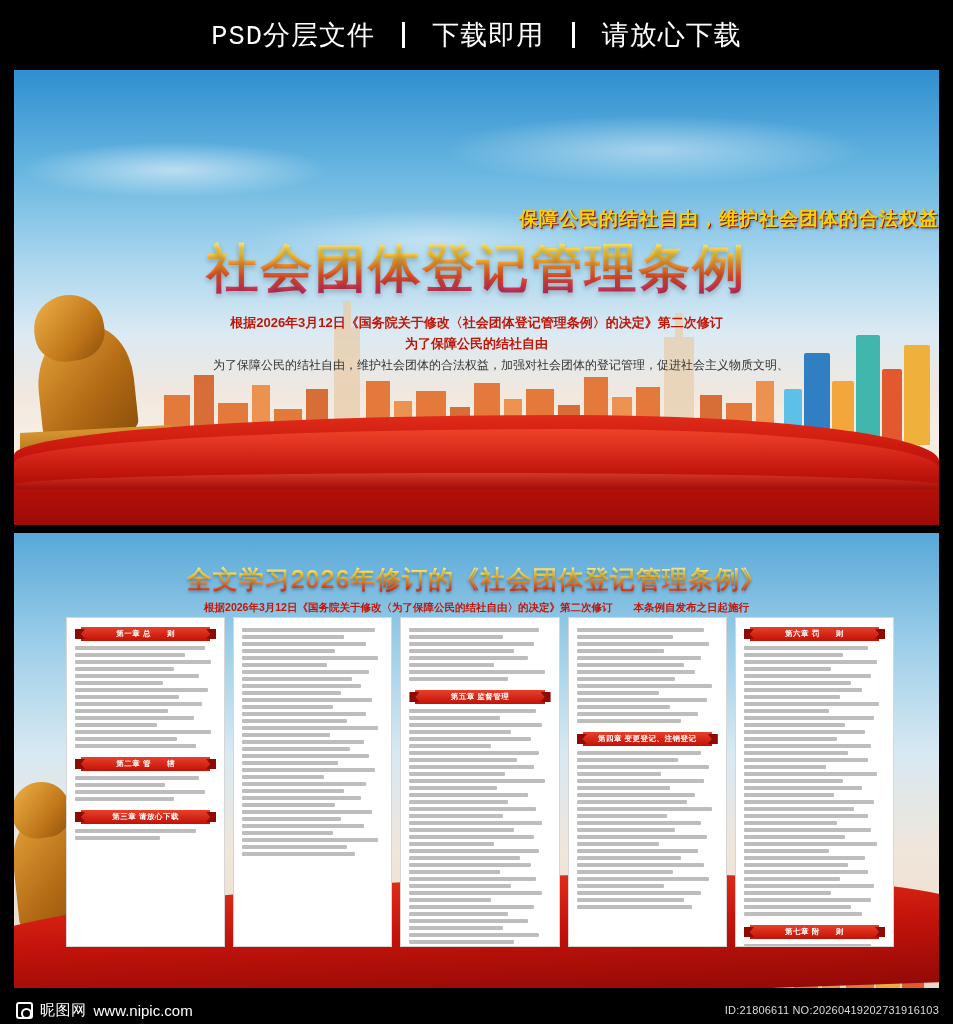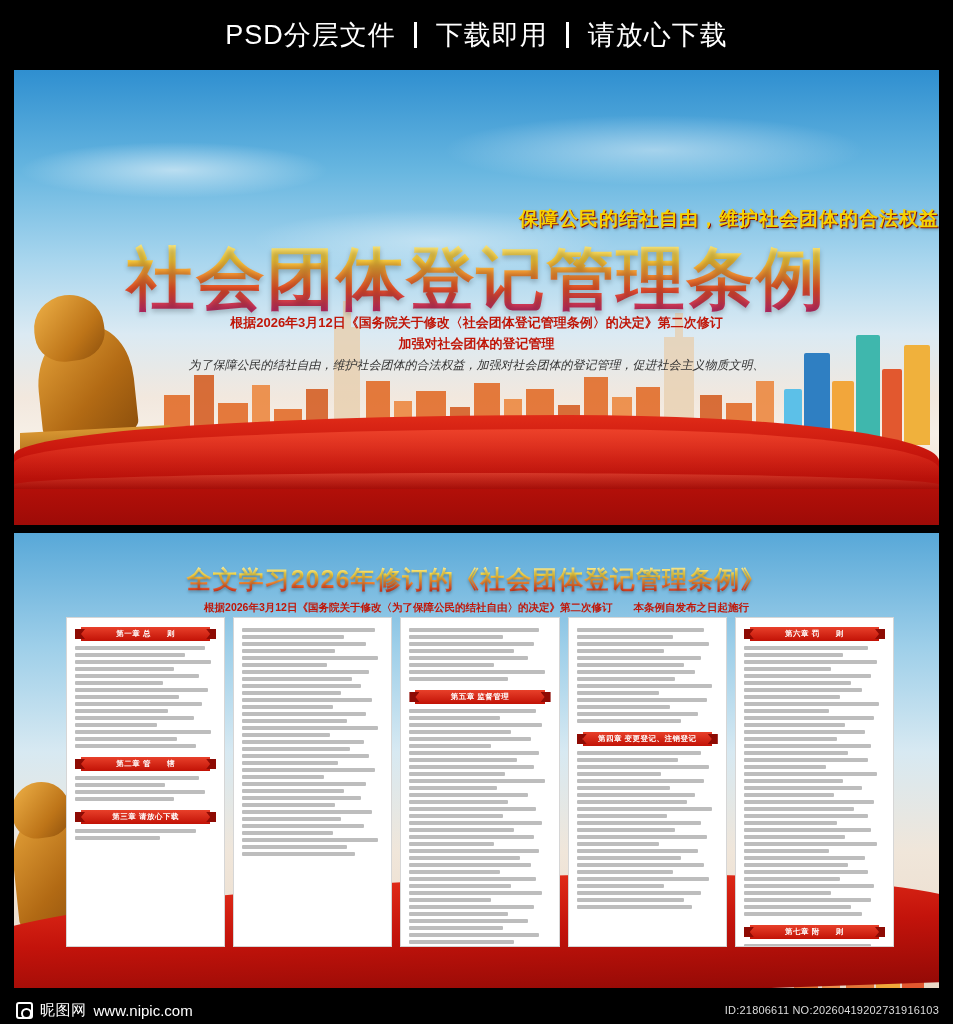--- a/index.html
+++ b/index.html
@@ -11,21 +11,21 @@
   }
   .page { position: relative; width: 953px; height: 1024px; background: #000; }
 
   
   .topbar {
     position: absolute; top: 0; left: 0; width: 953px; height: 70px;
     background: #000; display: flex; align-items: center; justify-content: center;
   }
   .topbar-text {
     color: #ffffff; font-size: 27px; letter-spacing: 1px;
-    font-family: Liberation Sans, sans-serif; white-space: nowrap;
+    font-family: Liberation Mono, monospace; white-space: nowrap;
   }
   .topbar .sep { display: inline-block; width: 3px; height: 26px; background: #fff;
     margin: 0 10px; vertical-align: -4px; }
 
   
   .poster {
     position: absolute; left: 14px; top: 70px; width: 925px; height: 455px;
     overflow: hidden;
     background: linear-gradient(to bottom, #2f8fd0 0%, #67b6e0 22%, #a9d6ee 42%, #dbeaf3 58%, #f2e8de 72%, #f6efe6 80%, #f4e7da 88%, #e9d9c9 100%);
   }
@@ -97,33 +97,33 @@
   }
 
   .poster-inner { position: absolute; left: 0; top: 0; width: 925px; height: 455px; }
   .subtitle-top {
     position: absolute; top: 136px; left: 0; width: 925px; text-align: right;
     color: #f7d100; font-size: 19px; font-weight: bold; letter-spacing: 1px;
     text-shadow: 1px 1px 0 #8a1006, 2px 2px 3px rgba(0,0,0,.35);
   }
   .maintitle {
     position: absolute; top: 166px; left: 0; width: 925px; text-align: center;
-    font-size: 68px; font-weight: bold; letter-spacing: 2px; line-height: 1.25;
+    font-size: 52px; font-weight: bold; letter-spacing: 2px; line-height: 1.25;
     background: linear-gradient(180deg, #f6f2a0 0%, #ffd23c 28%, #f0532a 62%, #b51d86 100%);
     -webkit-background-clip: text; background-clip: text; color: transparent;
     text-shadow: 0 3px 5px rgba(0,0,0,.22);
     font-family: "Liberation Sans", sans-serif;
   }
   .decree {
     position: absolute; top: 242px; left: 0; width: 925px; text-align: center;
     color: #c01608; font-size: 13px; font-weight: bold; line-height: 1.65;
   }
   .intro {
-    position: absolute; top: 285px; left: 150px; width: 625px; text-align: center;
-    color: #333; font-size: 12px; line-height: 1.8; font-style: italic;
+    position: absolute; top: 285px; left: 150px; width: 625px; text-align: right;
+    color: #333; font-size: 12px; line-height: 1.8;
   }
 
   
   .board {
     position: absolute; left: 14px; top: 533px; width: 925px; height: 455px;
     overflow: hidden;
     background: linear-gradient(to bottom, #58a8d8 0%, #9ecfe9 25%, #d7e9f2 48%, #f0e6da 70%, #ead9c7 100%);
   }
   .board .skyline-mid { bottom: 0; height: 150px; }
   .board-lion {
@@ -259,21 +259,21 @@
 
     <div class="ribbon">
       <div class="ribbon-line"></div>
     </div>
 
     <div class="poster-inner">
       <div class="subtitle-top">保障公民的结社自由，维护社会团体的合法权益</div>
       <div class="maintitle">社会团体登记管理条例</div>
       <div class="decree">
         <div>根据2026年3月12日《国务院关于修改〈社会团体登记管理条例〉的决定》第二次修订</div>
-        <div>加强对社会团体的登记管理</div>
+        <div>为了保障公民的结社自由</div>
       </div>
       <div class="intro">
         <div>为了保障公民的结社自由，维护社会团体的合法权益，加强对社会团体的登记管理，促进社会主义物质文明、</div>
       </div>
     </div>
   </div>
 
   <div class="board">
     <div class="skyline-mid">
       <div class="sk" style="left:60px;  width:26px; height:44px;"></div>

